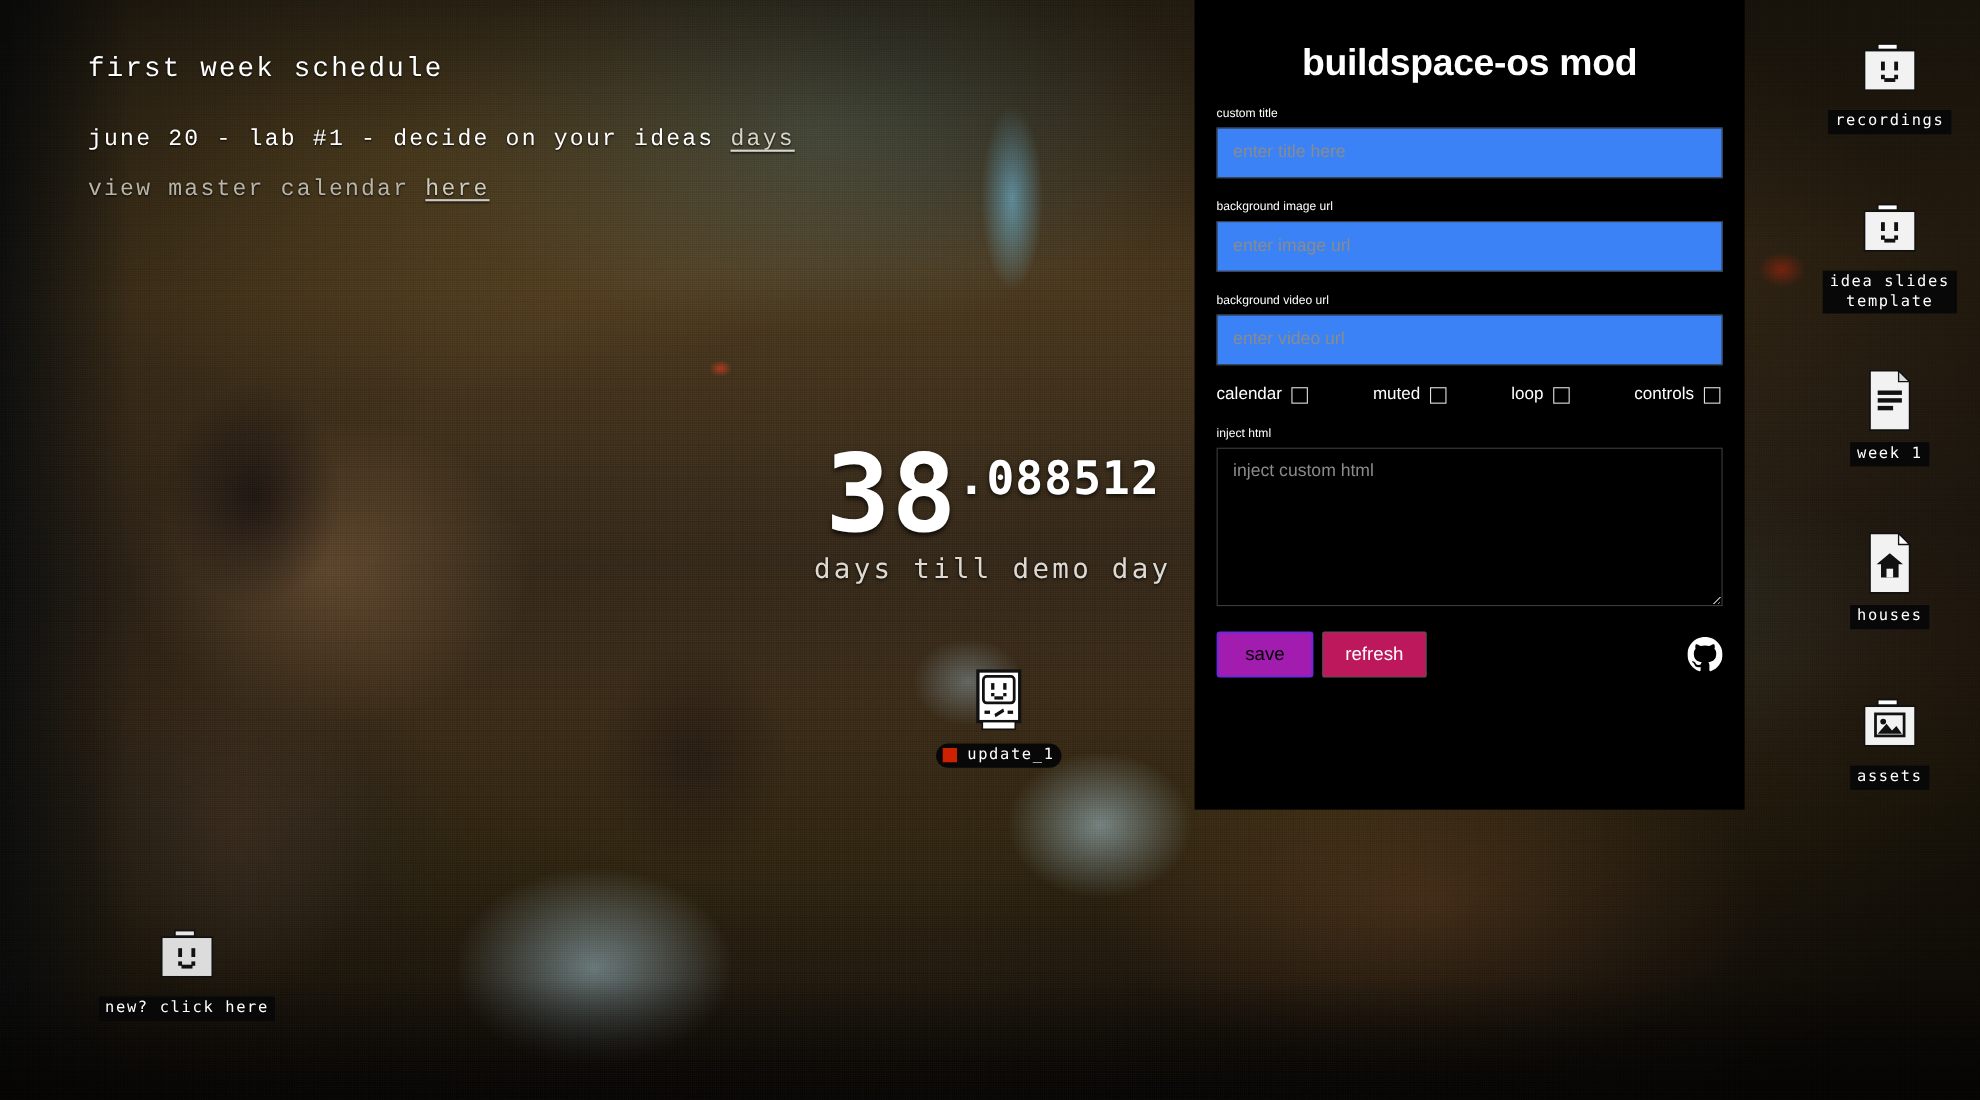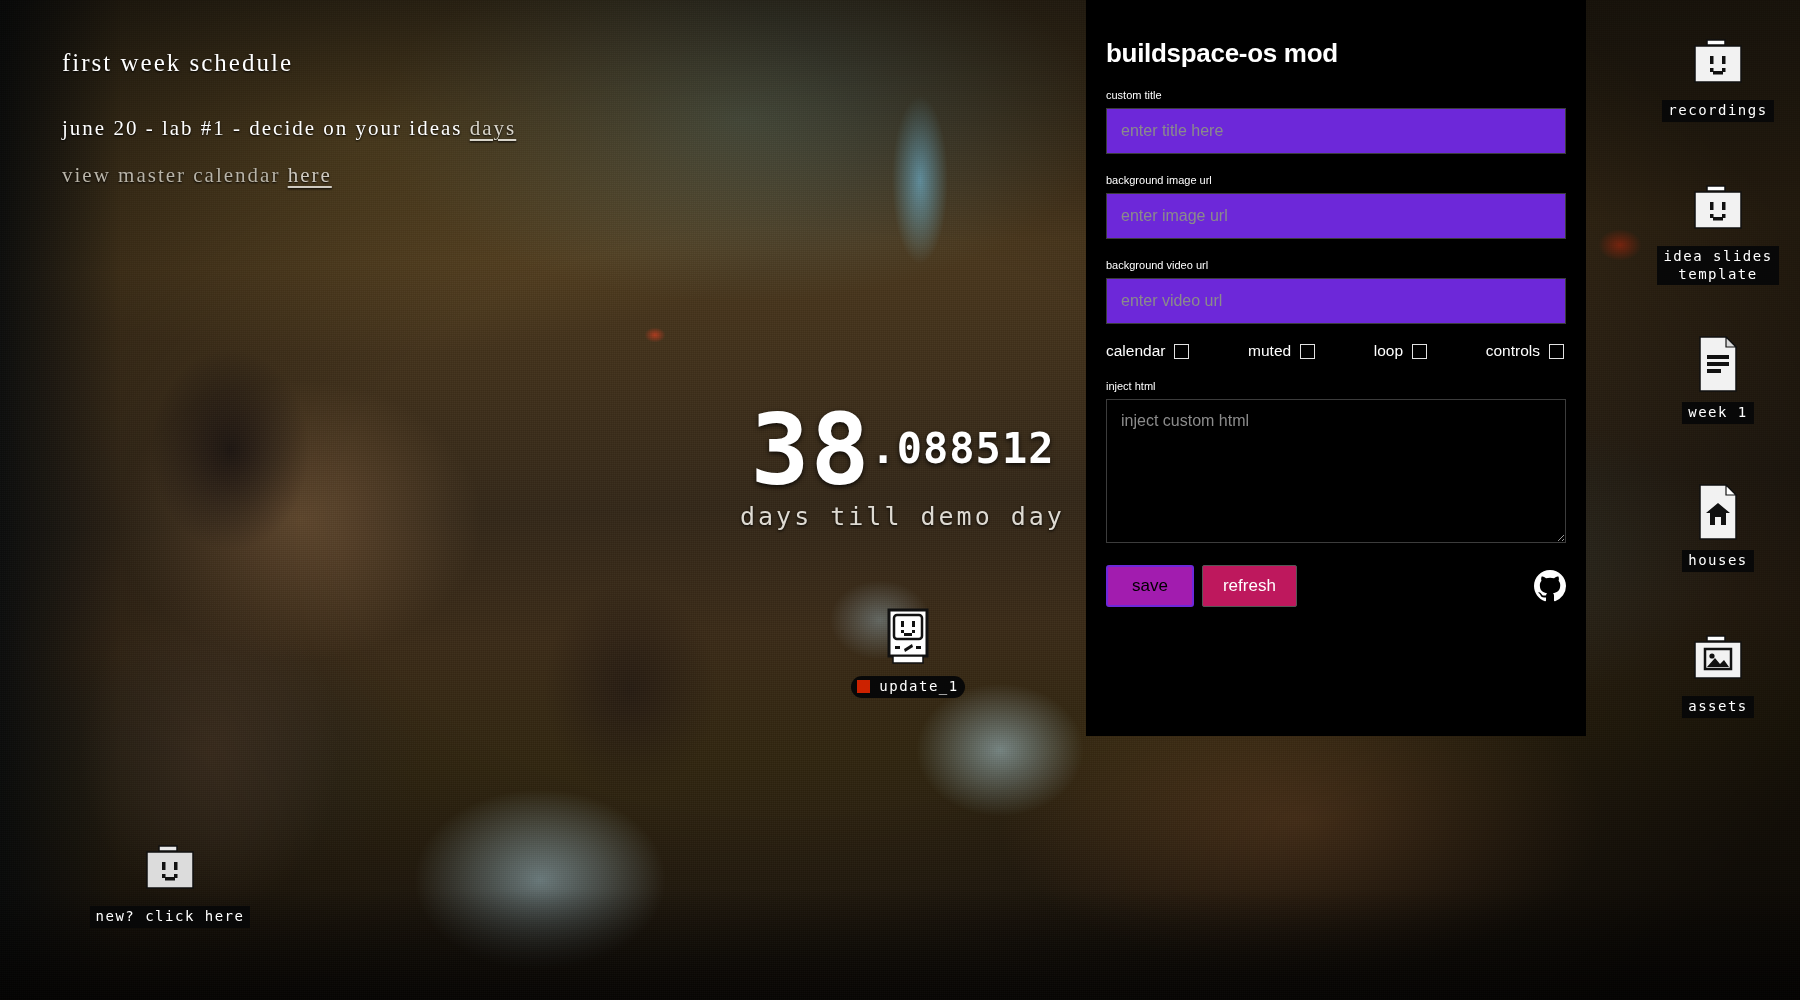--- a/index.html
+++ b/index.html
@@ -77,24 +77,25 @@
       repeating-linear-gradient(0deg, rgba(255,255,255,.035) 0 1px, rgba(0,0,0,.04) 1px 2px),
       repeating-linear-gradient(90deg, rgba(255,255,255,.03) 0 1px, rgba(0,0,0,.035) 1px 2px);
   }
   .bg-vignette {
     position: absolute; inset: 0;
     background: radial-gradient(ellipse 1100px 720px at 780px 520px, rgba(0,0,0,0) 40%, rgba(0,0,0,.55) 100%);
   }
 
   
   .pix {
-    font-family: Liberation Serif, serif;
+    font-family: Liberation Mono, monospace;
     letter-spacing: 2px;
     color: #fff;
     text-shadow: 0 1px 2px rgba(0,0,0,.9);
+    margin-left: 18px;
   }
 
   #schedule-overlay {
     position: absolute;
     left: 62px; top: 48px;
     z-index: 20;
   }
   #schedule-title {
     font-size: 25px;
     line-height: 1.2;
@@ -112,21 +113,21 @@
 
   
   #countdown {
     position: absolute;
     left: 740px; top: 410px;
     z-index: 20;
     text-align: center;
   }
   #countdown-row {
     display: flex;
-    align-items: center;
+    align-items: flex-start;
     justify-content: center;
   }
   #countdown-days {
     font-family: "DejaVu Sans Mono", "Liberation Mono", monospace;
     font-size: 98px;
     font-weight: 700;
     line-height: .82;
     color: #fff;
     letter-spacing: 1px;
     text-shadow: 0 2px 5px rgba(0,0,0,.75);
@@ -190,36 +191,36 @@
   #mod-panel {
     position: absolute;
     left: 1086px; top: 0;
     width: 500px; height: 736px;
     background: #000;
     z-index: 40;
     padding: 0 20px;
     color: #fff;
   }
   #mod-title {
-    text-align: left;
-    font-size: 26px;
+    text-align: center;
+    font-size: 34px;
     font-weight: 700;
     padding-top: 38px;
     letter-spacing: -.3px;
   }
   .field { margin-top: 20px; }
   .field-label {
     font-size: 11px;
     margin-bottom: 7px;
     color: #fff;
   }
   .text-input {
     width: 100%;
     height: 46px;
-    background: #6d28d9;
+    background: #3b82f6;
     border: 1px solid #3c3c3c;
     color: #fff;
     font-family: "Liberation Sans", sans-serif;
     font-size: 16px;
     padding: 0 14px;
     outline: none;
   }
   .text-input::placeholder { color: #8b8b8b; }
 
   #video-flags {

